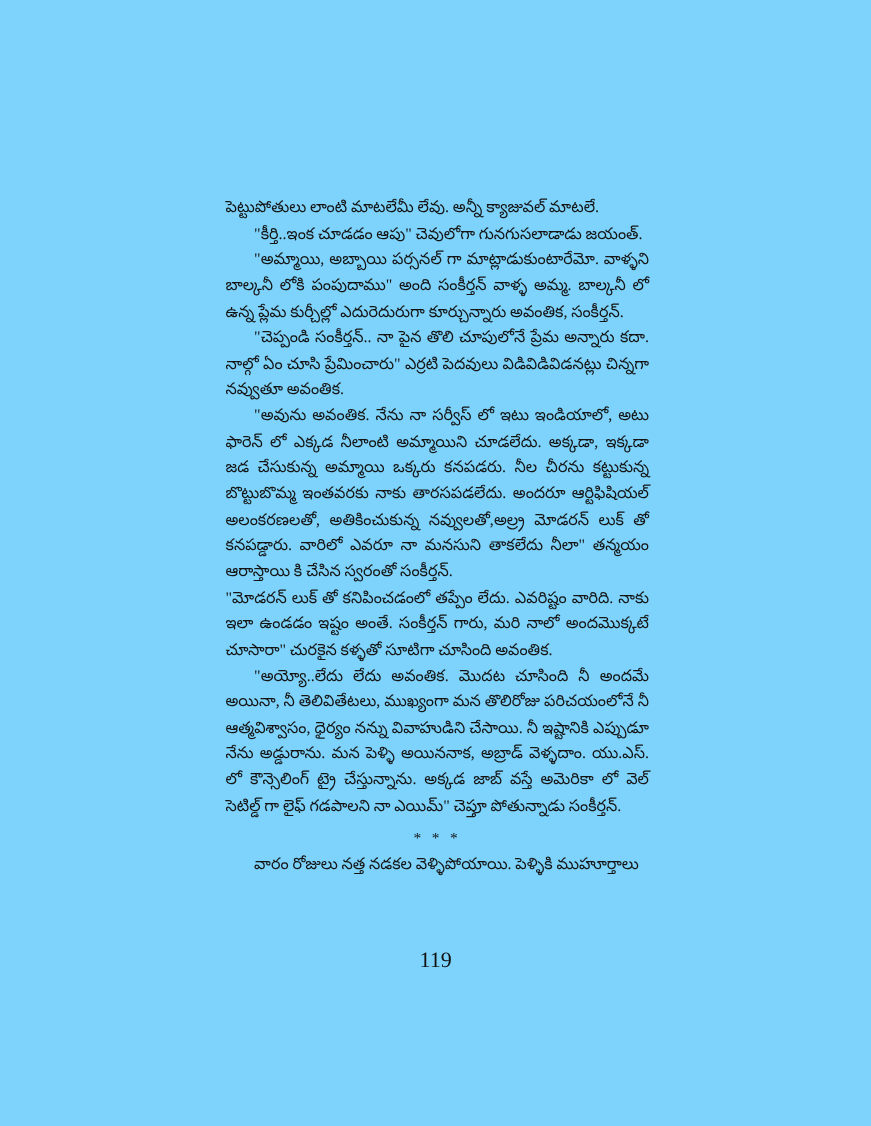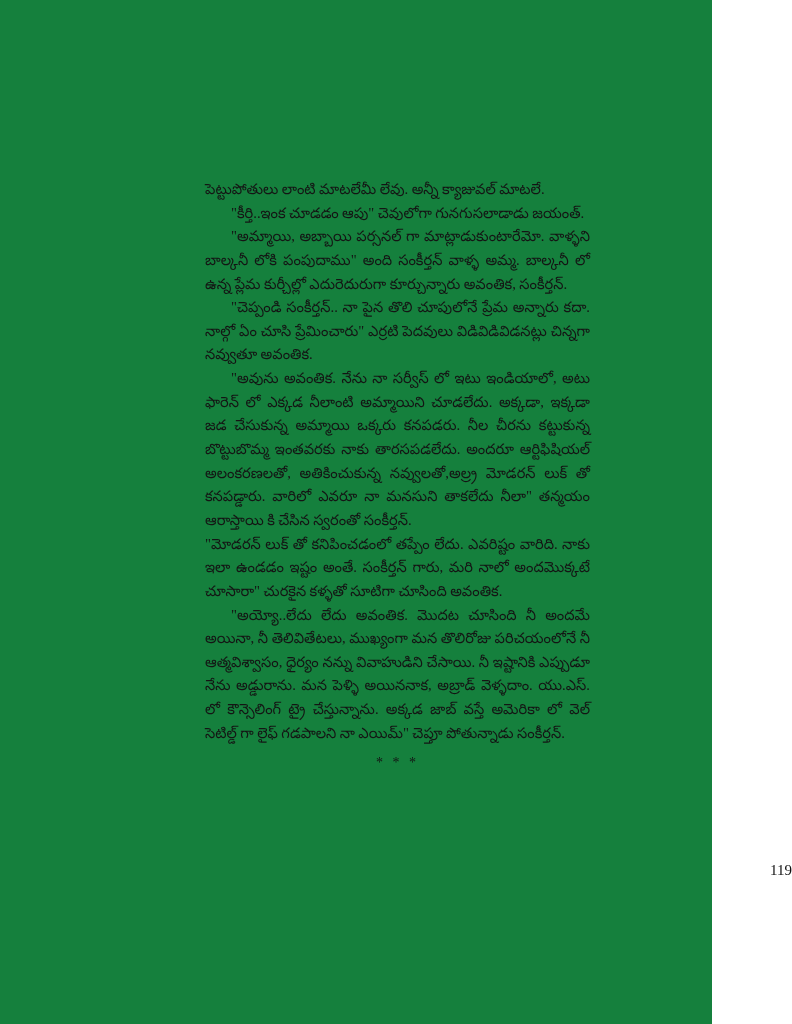--- a/index.html
+++ b/index.html
@@ -12,23 +12,23 @@
     height: 1024px;
     font-family: "Liberation Serif", "DejaVu Serif", serif;
     color: #111111;
     position: relative;
     overflow: hidden;
   }
   .page {
     position: absolute;
     left: 0;
     top: 0;
-    width: 712px;
+    width: 792px;
     height: 1024px;
-    background: #15803d;
+    background: #7dd3fc;
   }
   .text-column {
     position: absolute;
     left: 205px;
     top: 178px;
     width: 385px;
   }
   p.para {
     margin: 0;
     font-size: 14.6px;
@@ -49,39 +49,40 @@
     font-size: 14px;
     letter-spacing: 3px;
     margin: 10px 0 4px 0;
     color: #141414;
   }
   .folio {
     position: absolute;
     left: 0;
     top: 862px;
     width: 792px;
-    text-align: right;
-    font-size: 15px;
+    text-align: center;
+    font-size: 20px;
     font-family: "Liberation Serif", "DejaVu Serif", serif;
     color: #111111;
   }
 </style>
 </head>
 <body>
 
 <div class="page">
 
   <div class="text-column">
     <p class="para noindent">పెట్టుపోతులు లాంటి మాటలేమీ లేవు. అన్నీ క్యాజువల్ మాటలే.</p>
     <p class="para indent">"కీర్తి..ఇంక చూడడం ఆపు" చెవులోగా గునగుసలాడాడు జయంత్.</p>
     <p class="para indent">"అమ్మాయి, అబ్బాయి పర్సనల్ గా మాట్లాడుకుంటారేమో. వాళ్ళని బాల్కనీ లోకి పంపుదాము" అంది సంకీర్తన్ వాళ్ళ అమ్మ. బాల్కనీ లో ఉన్న ప్లేమ కుర్చీల్లో ఎదురెదురుగా కూర్చున్నారు అవంతిక, సంకీర్తన్.</p>
     <p class="para indent">"చెప్పండి సంకీర్తన్.. నా పైన తొలి చూపులోనే ప్రేమ అన్నారు కదా. నాల్గో ఏం చూసి ప్రేమించారు" ఎర్రటి పెదవులు విడివిడివిడనట్లు చిన్నగా నవ్వుతూ అవంతిక.</p>
     <p class="para indent">"అవును అవంతిక. నేను నా సర్వీస్ లో ఇటు ఇండియాలో, అటు ఫారెన్ లో ఎక్కడ నీలాంటి అమ్మాయిని చూడలేదు. అక్కడా, ఇక్కడా జడ చేసుకున్న అమ్మాయి ఒక్కరు కనపడరు. నీల చీరను కట్టుకున్న బొట్టుబొమ్మ ఇంతవరకు నాకు తారసపడలేదు. అందరూ ఆర్టిఫిషియల్ అలంకరణలతో, అతికించుకున్న నవ్వులతో,అల్ర్ర మోడరన్ లుక్ తో కనపడ్డారు. వారిలో ఎవరూ నా మనసుని తాకలేదు నీలా" తన్మయం ఆరాస్తాయి కి చేసిన స్వరంతో సంకీర్తన్.</p>
     <p class="para noindent">"మోడరన్ లుక్ తో కనిపించడంలో తప్పేం లేదు. ఎవరిష్టం వారిది. నాకు ఇలా ఉండడం ఇష్టం అంతే. సంకీర్తన్ గారు, మరి నాలో అందమొక్కటే చూసారా" చురకైన కళ్ళతో సూటిగా చూసింది అవంతిక.</p>
     <p class="para indent">"అయ్యో..లేదు లేదు అవంతిక. మొదట చూసింది నీ అందమే అయినా, నీ తెలివితేటలు, ముఖ్యంగా మన తొలిరోజు పరిచయంలోనే నీ ఆత్మవిశ్వాసం, ధైర్యం నన్ను వివాహుడిని చేసాయి. నీ ఇష్టానికి ఎప్పుడూ నేను అడ్డురాను. మన పెళ్ళి అయిననాక, అబ్రాడ్ వెళ్ళదాం. యు.ఎస్. లో కౌన్సెలింగ్ ట్రై చేస్తున్నాను. అక్కడ జాబ్ వస్తే అమెరికా లో వెల్ సెటిల్డ్ గా లైఫ్ గడపాలని నా ఎయిమ్" చెప్తూ పోతున్నాడు సంకీర్తన్.</p>
 
     <div class="divider">* * *</div>
 
+    <p class="para indent">వారం రోజులు నత్త నడకల వెళ్ళిపోయాయి. పెళ్ళికి ముహూర్తాలు</p>
   </div>
 
   <div class="folio">119</div>
 
 </div>
 
 </body></html>

